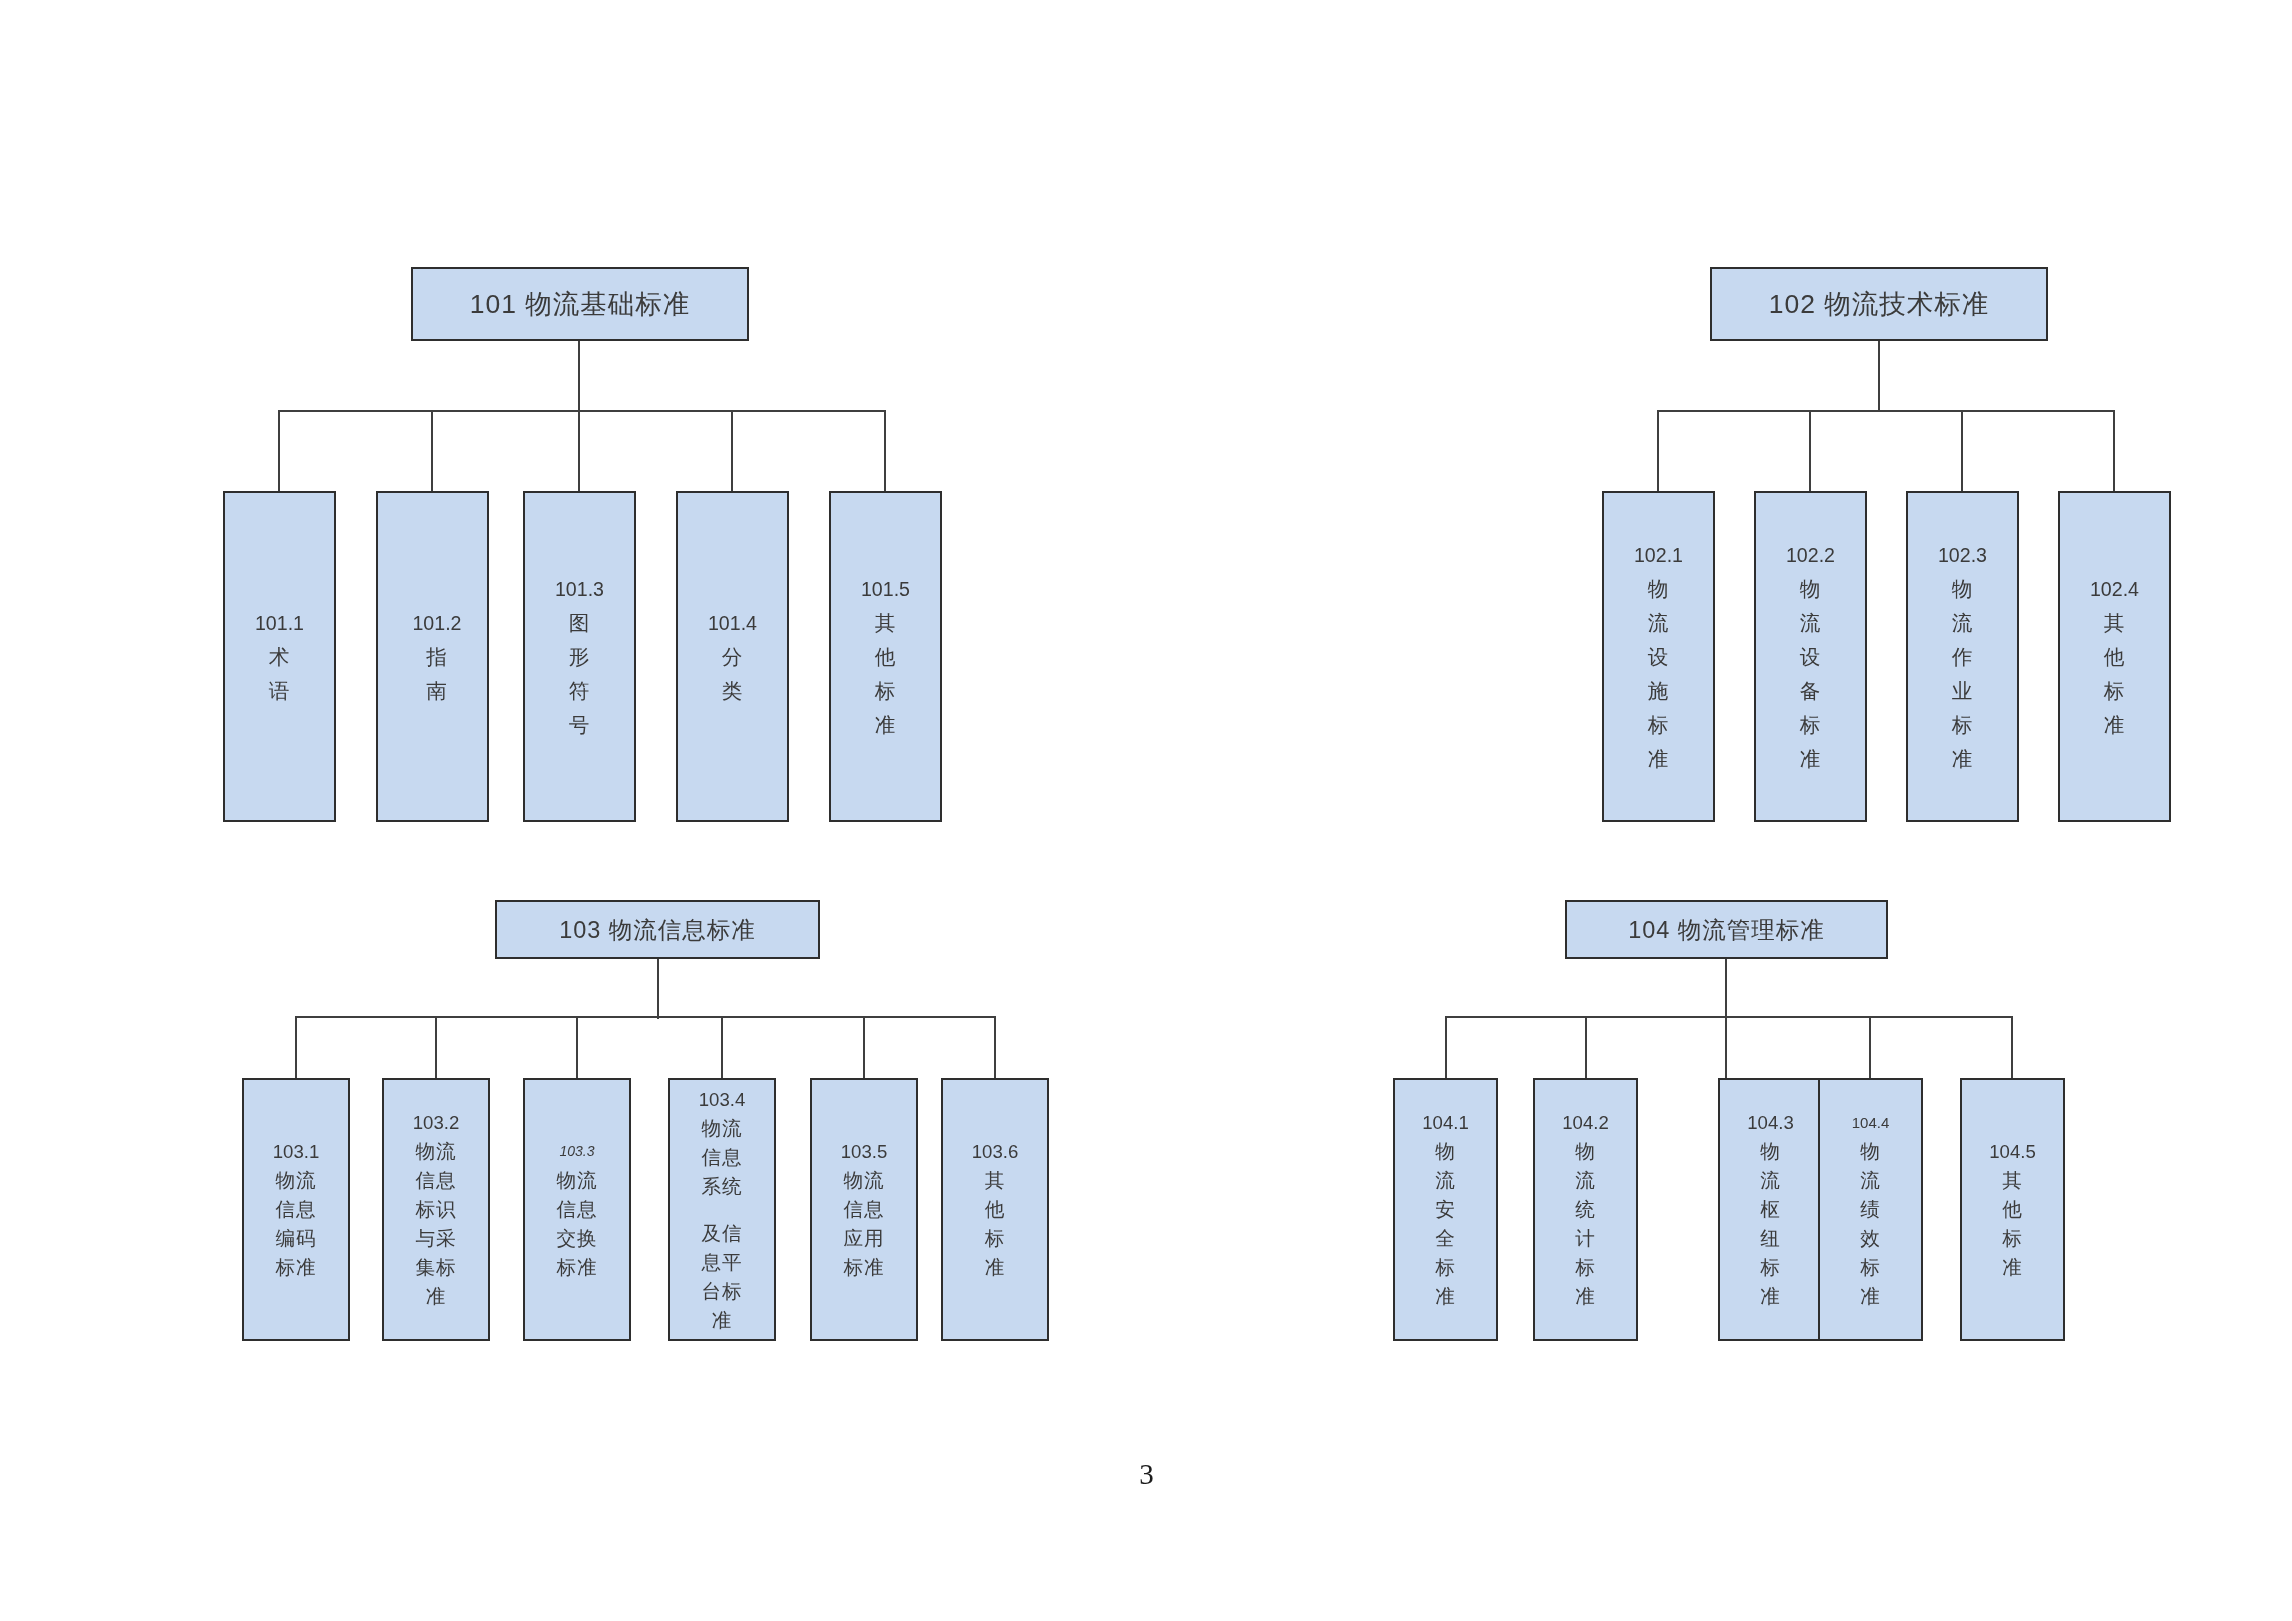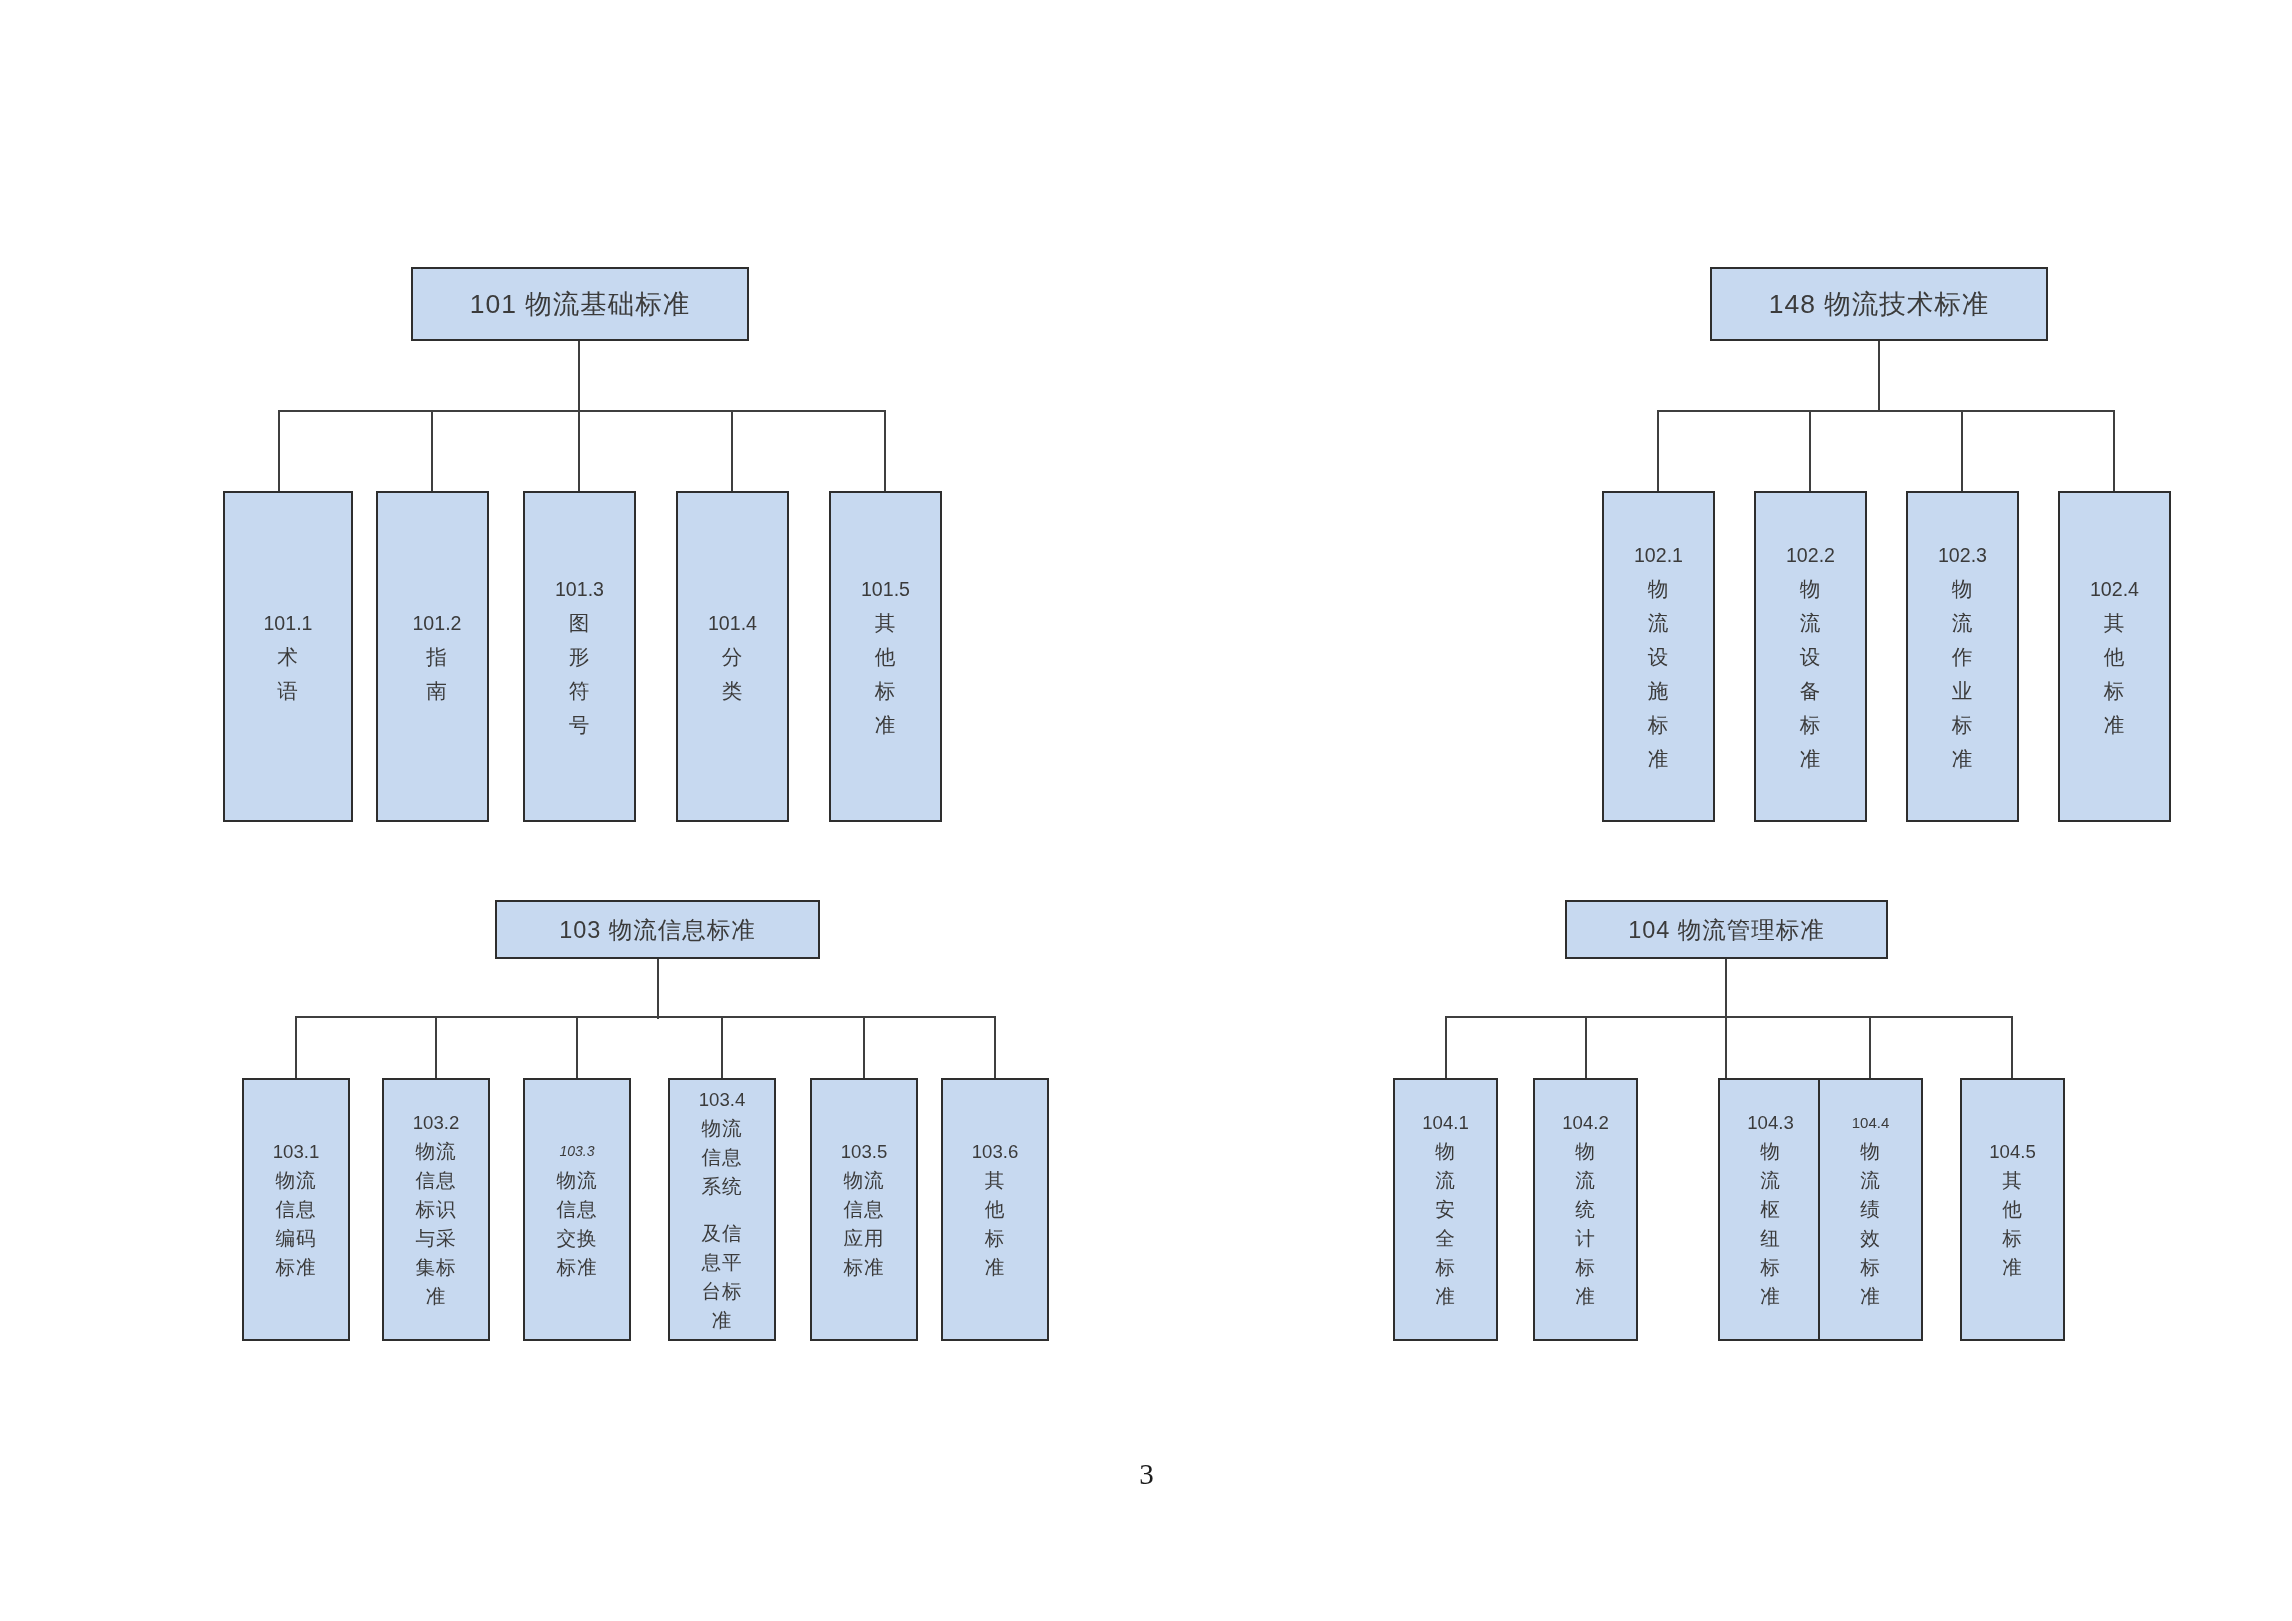--- a/index.html
+++ b/index.html
@@ -53,21 +53,21 @@
 </head>
 <body>
 
 <div class="page">
   <div id="charts">
       <div>
         <div class="node root-node" style="left: 411px; top: 267px; width: 338px; height: 74px; font-size: 26.5px;">101 物流基础标准</div>
         <div class="connector" style="left: 578px; top: 341px; width: 2px; height: 71px;"></div>
         <div class="connector" style="left: 278px; top: 410px; width: 608px; height: 2px;"></div>
         <div class="connector" style="left: 278px; top: 410px; width: 2px; height: 81px;"></div>
-        <div class="node child-node" style="left: 223px; top: 491px; width: 130px; height: 331px; line-height: 34px;">
+        <div class="node child-node" style="left: 223px; top: 491px; width: 113px; height: 331px; line-height: 34px;">
           <div class="child-code" style="font-size: 19.6px;">101.1</div>
           <div class="char-line" style="font-size: 20.6px;">术</div>
           <div class="char-line" style="font-size: 20.6px;">语</div>
         </div>
         <div class="connector" style="left: 431px; top: 410px; width: 2px; height: 81px;"></div>
         <div class="node child-node" style="left: 376px; top: 491px; width: 113px; height: 331px; line-height: 34px; padding-left: 9px;">
           <div class="child-code" style="font-size: 19.6px;">101.2</div>
           <div class="char-line" style="font-size: 20.6px;">指</div>
           <div class="char-line" style="font-size: 20.6px;">南</div>
         </div>
@@ -88,21 +88,21 @@
         <div class="connector" style="left: 884px; top: 410px; width: 2px; height: 81px;"></div>
         <div class="node child-node" style="left: 829px; top: 491px; width: 113px; height: 331px; line-height: 34px;">
           <div class="child-code" style="font-size: 19.6px;">101.5</div>
           <div class="char-line" style="font-size: 20.6px;">其</div>
           <div class="char-line" style="font-size: 20.6px;">他</div>
           <div class="char-line" style="font-size: 20.6px;">标</div>
           <div class="char-line" style="font-size: 20.6px;">准</div>
         </div>
       </div>
       <div>
-        <div class="node root-node" style="left: 1710px; top: 267px; width: 338px; height: 74px; font-size: 26.5px;">148 物流技术标准</div>
+        <div class="node root-node" style="left: 1710px; top: 267px; width: 338px; height: 74px; font-size: 26.5px;">102 物流技术标准</div>
         <div class="connector" style="left: 1878px; top: 341px; width: 2px; height: 71px;"></div>
         <div class="connector" style="left: 1657px; top: 410px; width: 458px; height: 2px;"></div>
         <div class="connector" style="left: 1657px; top: 410px; width: 2px; height: 81px;"></div>
         <div class="node child-node" style="left: 1602px; top: 491px; width: 113px; height: 331px; line-height: 34px;">
           <div class="child-code" style="font-size: 19.6px;">102.1</div>
           <div class="char-line" style="font-size: 20.6px;">物</div>
           <div class="char-line" style="font-size: 20.6px;">流</div>
           <div class="char-line" style="font-size: 20.6px;">设</div>
           <div class="char-line" style="font-size: 20.6px;">施</div>
           <div class="char-line" style="font-size: 20.6px;">标</div>

